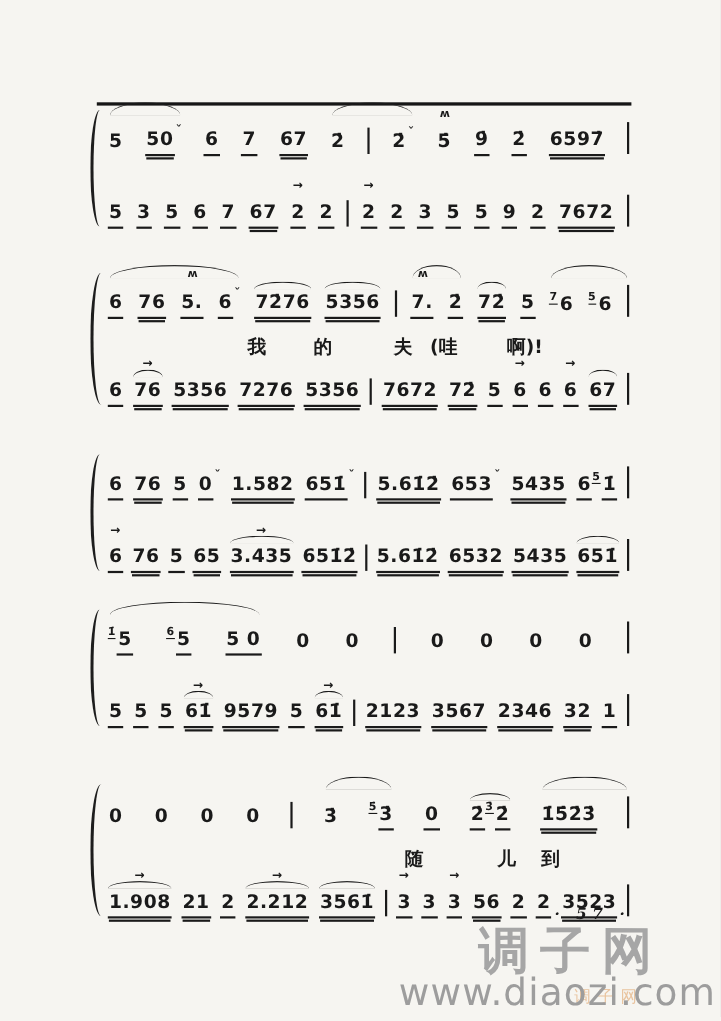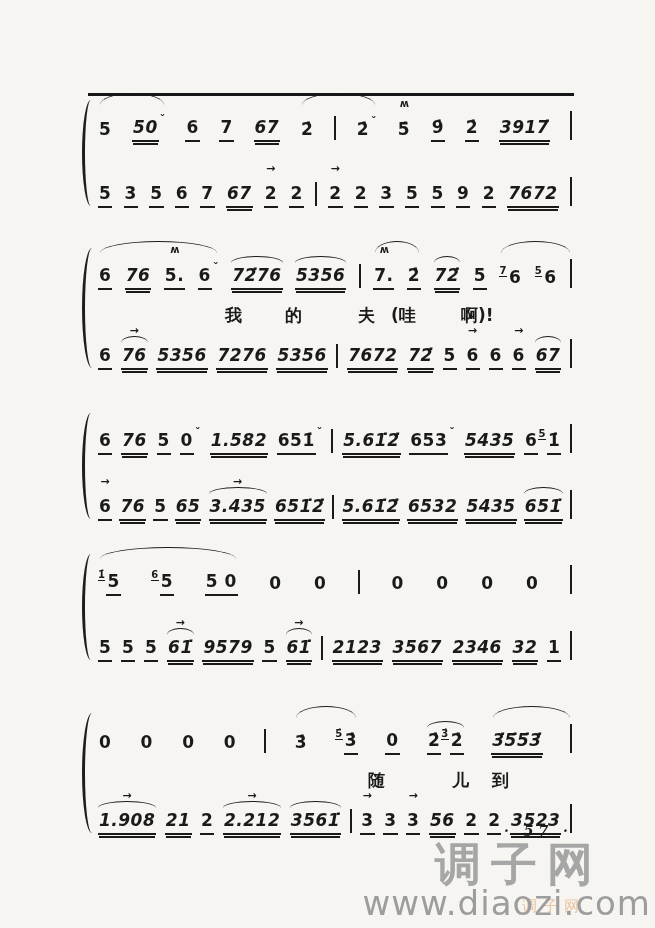--- a/index.html
+++ b/index.html
@@ -10,21 +10,21 @@
   .system{position:absolute;left:96px;width:478px;}
   .bracket{position:absolute;left:-14px;top:0;bottom:2px;width:10px;
            border-left:3px solid #1d1d1d;border-radius:10px 0 0 10px / 60px 0 0 60px;}
   .noteline{position:relative;display:flex;justify-content:space-between;align-items:flex-end;
             height:42px;margin-bottom:24px;padding:0 2px;}
   .noteline:last-child{margin-bottom:0;}
   .tok{position:relative;display:inline-block;font-weight:bold;font-size:17px;
        line-height:22px;letter-spacing:.5px;white-space:nowrap;}
   .pt{position:relative;display:inline-block;padding:0 1px 2px;}
   .u1{border-bottom:2px solid currentColor;}
-  .u2{border-bottom:2px solid currentColor;font-style:italic;}
+  .u2{border-bottom:2px solid currentColor;}
   .u2::after{content:"";position:absolute;left:1px;right:1px;bottom:-5px;border-top:2px solid currentColor;}
   .grace{font-size:10px;font-weight:bold;vertical-align:9px;margin:0 1px 0 0;
          line-height:10px;border-bottom:1px solid currentColor;}
   .breath{font-size:11px;font-weight:bold;vertical-align:10px;margin-left:1px;}
   .mk{position:absolute;left:0;right:0;text-align:center;line-height:8px;pointer-events:none;}
   .mk-arc{top:-8px;height:6px;border-top:1.6px solid currentColor;
           border-radius:50% 50% 0 0 / 100% 100% 0 0;}
   .mk-accent{top:-17px;font-size:11px;}
   .mk-mordent{top:-18px;font-size:10px;letter-spacing:-1px;}
   .bar{width:2px;height:24px;background:currentColor;align-self:flex-end;margin-bottom:2px;}
@@ -55,21 +55,21 @@
           <span class="tok"><span class="pt u2">50</span><span class="breath">ˇ</span></span>
           <span class="tok"><span class="pt u1">6</span></span>
           <span class="tok"><span class="pt u1">7</span></span>
           <span class="tok"><span class="pt u2">67</span></span>
           <span class="tok"><span class="pt">2̇</span></span>
           <span class="bar"></span>
           <span class="tok"><span class="pt">2̇</span><span class="breath">ˇ</span></span>
           <span class="tok"><span class="pt">5̇</span><span class="mk mk-mordent">ʍ</span></span>
           <span class="tok"><span class="pt u1">9̇</span></span>
           <span class="tok"><span class="pt u1">2̇</span></span>
-          <span class="tok"><span class="pt u2">3917̇</span></span>
+          <span class="tok"><span class="pt u2">6597̇</span></span>
           <span class="bar endbar"></span>
           <div class="longarc" style="left: 4px; width: 64px;"></div>
           <div class="longarc" style="left: 206px; width: 73px;"></div>
         </div>
         <div class="noteline">
           <span class="tok"><span class="pt u1">5</span></span>
           <span class="tok"><span class="pt u1">3</span></span>
           <span class="tok"><span class="pt u1">5</span></span>
           <span class="tok"><span class="pt u1">6</span></span>
           <span class="tok"><span class="pt u1">7</span></span>
@@ -202,21 +202,21 @@
         <div class="noteline">
           <span class="tok"><span class="pt">0</span></span>
           <span class="tok"><span class="pt">0</span></span>
           <span class="tok"><span class="pt">0</span></span>
           <span class="tok"><span class="pt">0</span></span>
           <span class="bar"></span>
           <span class="tok"><span class="pt">3̇</span></span>
           <span class="tok"><span class="grace">5̇</span><span class="pt u1">3̇</span></span>
           <span class="tok"><span class="pt u1">0</span></span>
           <span class="tok"><span class="pt u1">2̇</span><span class="grace">3̇</span><span class="pt u1">2̇</span><span class="mk mk-arc"></span></span>
-          <span class="tok"><span class="pt u2">3̇5̇5̇3̇</span></span>
+          <span class="tok"><span class="pt u2">1̇5̇2̇3̇</span></span>
           <span class="bar endbar"></span>
           <div class="longarc" style="left: 200px; width: 60px;"></div>
           <div class="longarc" style="left: 397px; width: 77px;"></div>
         </div>
         <div class="lyrics">
           <span class="lyr" style="left: 272px;">随</span>
           <span class="lyr" style="left: 356px;">儿</span>
           <span class="lyr" style="left: 396px;">到</span>
         </div>
         <div class="noteline">

